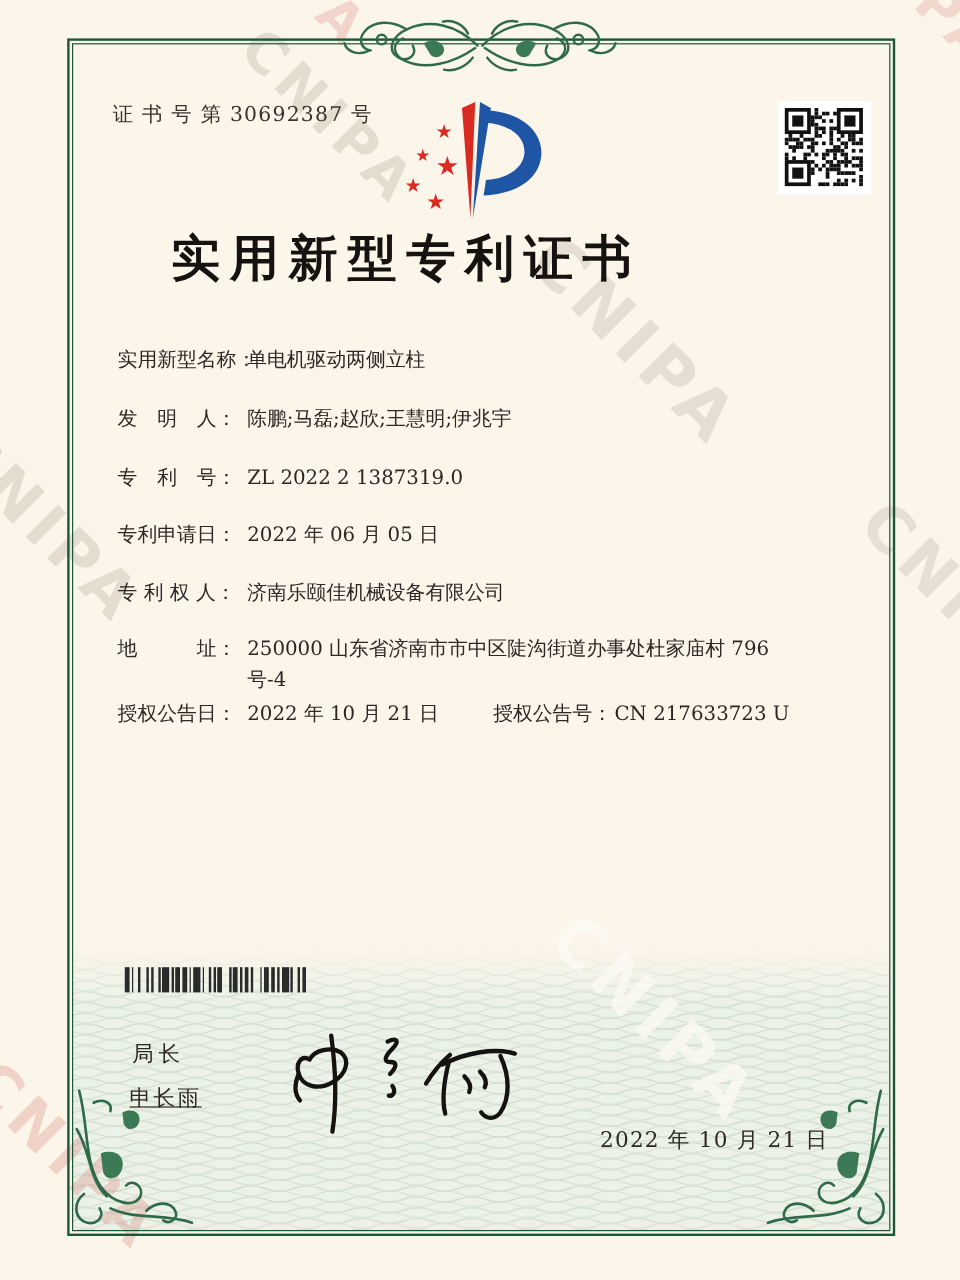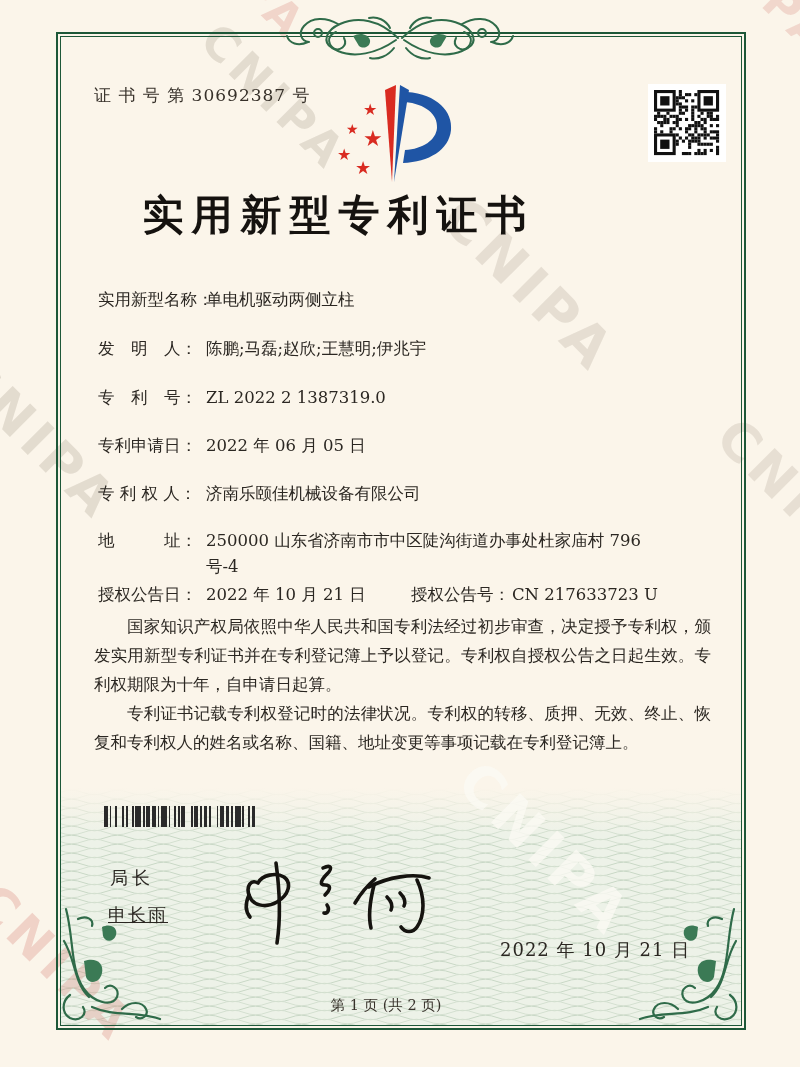--- a/index.html
+++ b/index.html
@@ -333,24 +333,20 @@
     <span class="val">250000 山东省济南市市中区陡沟街道办事处杜家庙村 796</span>
     <span class="val2">号-4</span>
   </div>
   <div class="row" style="top:583px;">
     <span class="lab">授权公告日：</span>
     <span class="val">2022 年 10 月 21 日</span>
     <span class="lab2">授权公告号：</span>
     <span class="valb">CN 217633723 U</span>
   </div>
 
-  <div class="abs body-text">
-    <p>国家知识产权局依照中华人民共和国专利法经过初步审查，决定授予专利权，颁发实用新型专利证书并在专利登记簿上予以登记。专利权自授权公告之日起生效。专利权期限为十年，自申请日起算。</p>
-    <p>专利证书记载专利权登记时的法律状况。专利权的转移、质押、无效、终止、恢复和专利权人的姓名或名称、国籍、地址变更等事项记载在专利登记簿上。</p>
-  </div>
 
   <div class="abs barcode" id="barcode">
       <div style="width: 3.7px; background: rgb(42, 42, 42);"></div>
       <div style="width: 1.85px; background: transparent;"></div>
       <div style="width: 1.85px; background: rgb(42, 42, 42);"></div>
       <div style="width: 3.7px; background: transparent;"></div>
       <div style="width: 1.85px; background: rgb(42, 42, 42);"></div>
       <div style="width: 5.55px; background: transparent;"></div>
       <div style="width: 1.85px; background: rgb(42, 42, 42);"></div>
       <div style="width: 1.85px; background: transparent;"></div>
@@ -419,14 +415,13 @@
       <path d="M127,60 C133,50 140,42 147,36"></path>
       <path d="M141,44 C160,34 185,30 201,35"></path>
       <path d="M146,42 C142,58 140,73 143,85"></path>
       <path d="M189,37 C197,54 197,72 189,84 C185,90 177,90 173,84"></path>
       <path d="M159,54 C163,58 165,63 163,67"></path>
       <path d="M172,50 C176,54 178,59 176,63"></path>
     </g>
   </svg>
 
   <div class="abs date">2022 年 10 月 21 日</div>
-  <div class="abs page-info">第 1 页 (共 2 页)</div>
 </div>
 
 </body></html>

